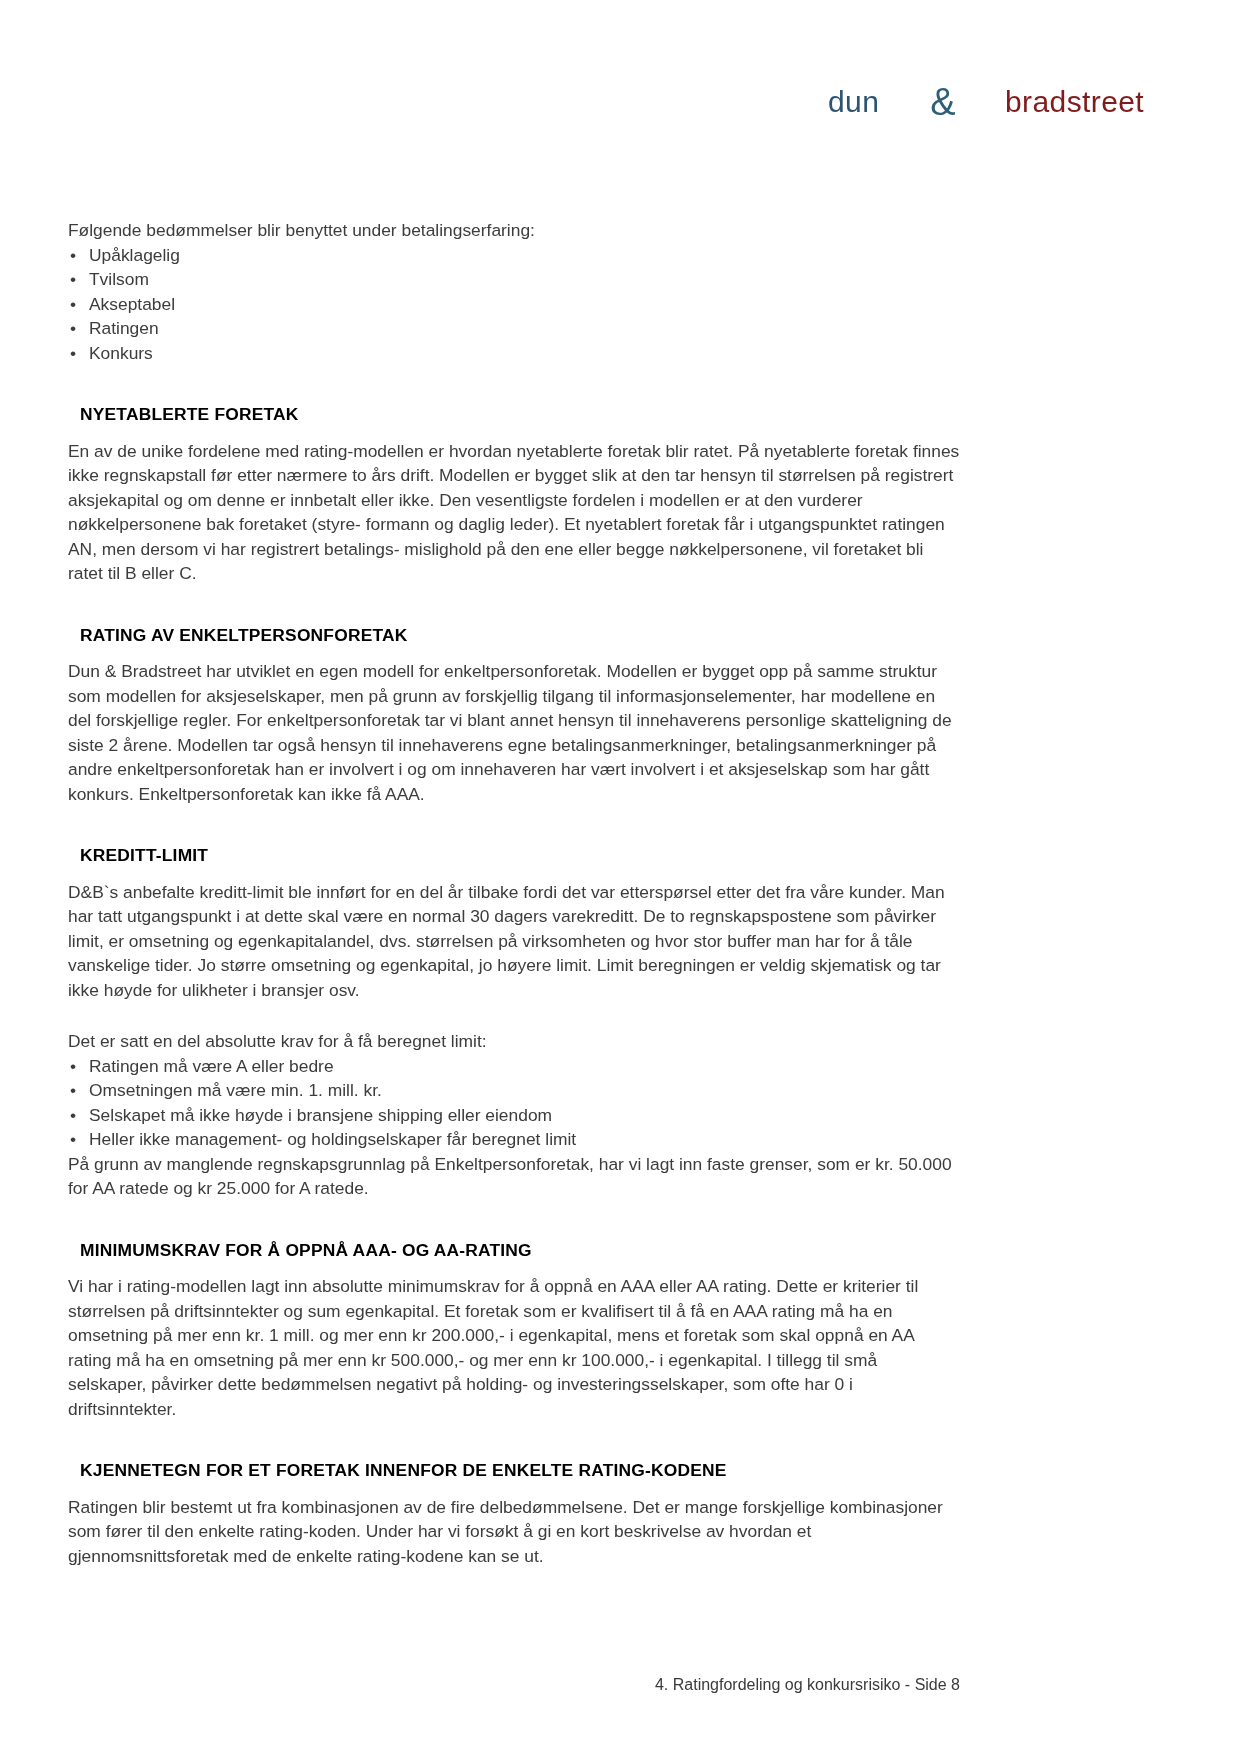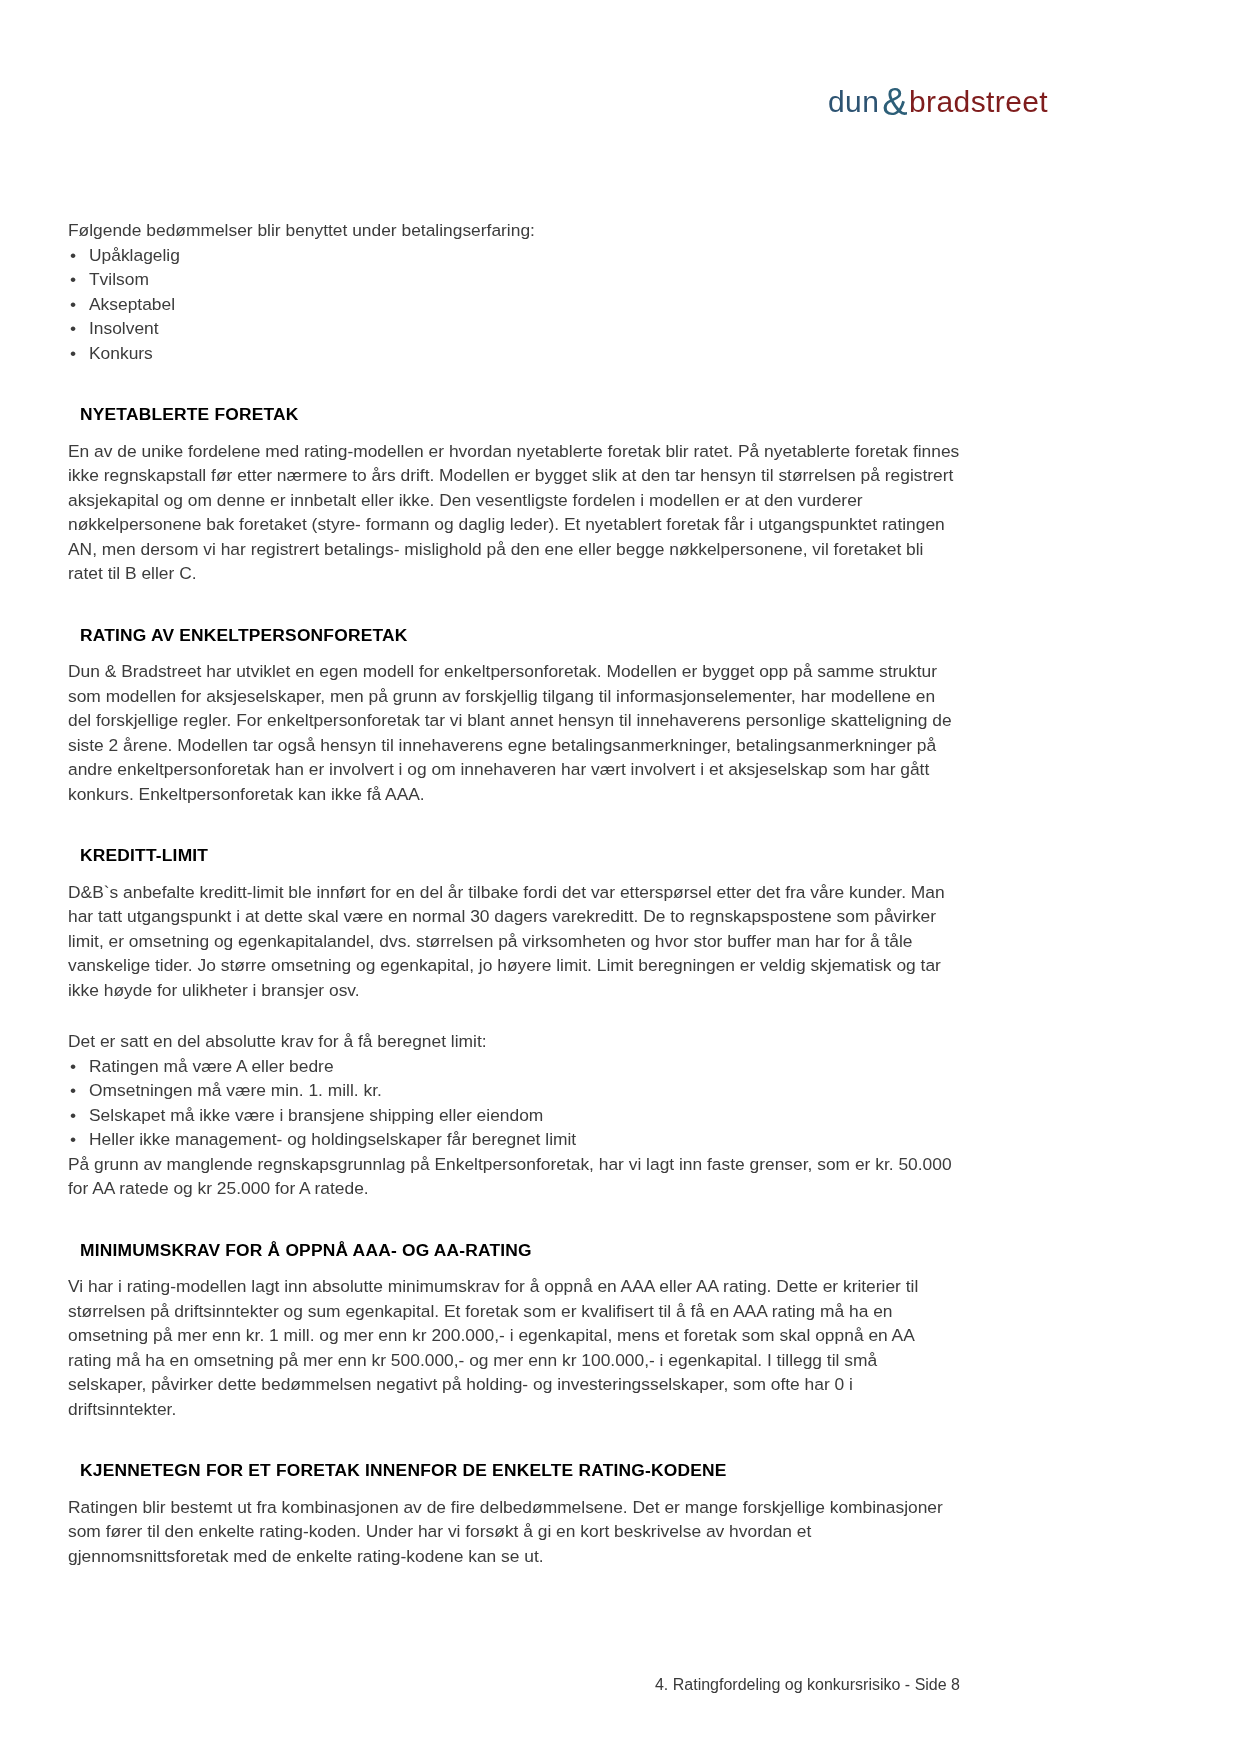--- a/index.html
+++ b/index.html
@@ -17,20 +17,21 @@
   .logo {
     position: absolute;
     top: 80px;
     left: 828px;
     display: flex;
     align-items: baseline;
     font-size: 30px;
     letter-spacing: 0.4px;
     white-space: nowrap;
     line-height: 1;
+    gap: 48px;
   }
   .logo .word-dark { color: #2d5372; }
   .logo .amp {
     color: #2d5f78;
     font-size: 38px;
     margin: 0 1px 0 3px;
     position: relative;
     top: 3px;
     font-weight: 400;
   }
@@ -96,21 +97,21 @@
     <span class="word-light">bradstreet</span>
   </div>
 
   <div class="content">
 
     <p>Følgende bedømmelser blir benyttet under betalingserfaring:</p>
     <ul class="bullets">
       <li>Upåklagelig</li>
       <li>Tvilsom</li>
       <li>Akseptabel</li>
-      <li>Insolvent</li>
+      <li>Ratingen</li>
       <li>Konkurs</li>
     </ul>
 
     <div class="block">
       <h2 class="heading">NYETABLERTE FORETAK</h2>
       <p>En av de unike fordelene med rating-modellen er hvordan nyetablerte foretak blir ratet. På nyetablerte foretak finnes ikke regnskapstall før etter nærmere to års drift. Modellen er bygget slik at den tar hensyn til størrelsen på registrert aksjekapital og om denne er innbetalt eller ikke. Den vesentligste fordelen i modellen er at den vurderer nøkkelpersonene bak foretaket (styre- formann og daglig leder). Et nyetablert foretak får i utgangspunktet ratingen AN, men dersom vi har registrert betalings- mislighold på den ene eller begge nøkkelpersonene, vil foretaket bli ratet til B eller C.</p>
     </div>
 
     <div class="block">
       <h2 class="heading">RATING AV ENKELTPERSONFORETAK</h2>
@@ -120,21 +121,21 @@
     <div class="block">
       <h2 class="heading">KREDITT-LIMIT</h2>
       <p>D&amp;B`s anbefalte kreditt-limit ble innført for en del år tilbake fordi det var etterspørsel etter det fra våre kunder. Man har tatt utgangspunkt i at dette skal være en normal 30 dagers varekreditt. De to regnskapspostene som påvirker limit, er omsetning og egenkapitalandel, dvs. størrelsen på virksomheten og hvor stor buffer man har for å tåle vanskelige tider. Jo større omsetning og egenkapital, jo høyere limit. Limit beregningen er veldig skjematisk og tar ikke høyde for ulikheter i bransjer osv.</p>
     </div>
 
     <div class="block-sm">
       <p>Det er satt en del absolutte krav for å få beregnet limit:</p>
       <ul class="bullets">
         <li>Ratingen må være A eller bedre</li>
         <li>Omsetningen må være min. 1. mill. kr.</li>
-        <li>Selskapet må ikke være i bransjene shipping eller eiendom</li>
+        <li>Selskapet må ikke høyde i bransjene shipping eller eiendom</li>
         <li>Heller ikke management- og holdingselskaper får beregnet limit</li>
       </ul>
     </div>
 
     <p class="block-sm">På grunn av manglende regnskapsgrunnlag på Enkeltpersonforetak, har vi lagt inn faste grenser, som er kr. 50.000 for AA ratede og kr 25.000 for A ratede.</p>
 
     <div class="block">
       <h2 class="heading">MINIMUMSKRAV FOR Å OPPNÅ AAA- OG AA-RATING</h2>
       <p>Vi har i rating-modellen lagt inn absolutte minimumskrav for å oppnå en AAA eller AA rating. Dette er kriterier til størrelsen på driftsinntekter og sum egenkapital. Et foretak som er kvalifisert til å få en AAA rating må ha en omsetning på mer enn kr. 1 mill. og mer enn kr 200.000,- i egenkapital, mens et foretak som skal oppnå en AA rating må ha en omsetning på mer enn kr 500.000,- og mer enn kr 100.000,- i egenkapital. I tillegg til små selskaper, påvirker dette bedømmelsen negativt på holding- og investeringsselskaper, som ofte har 0 i driftsinntekter.</p>
     </div>

